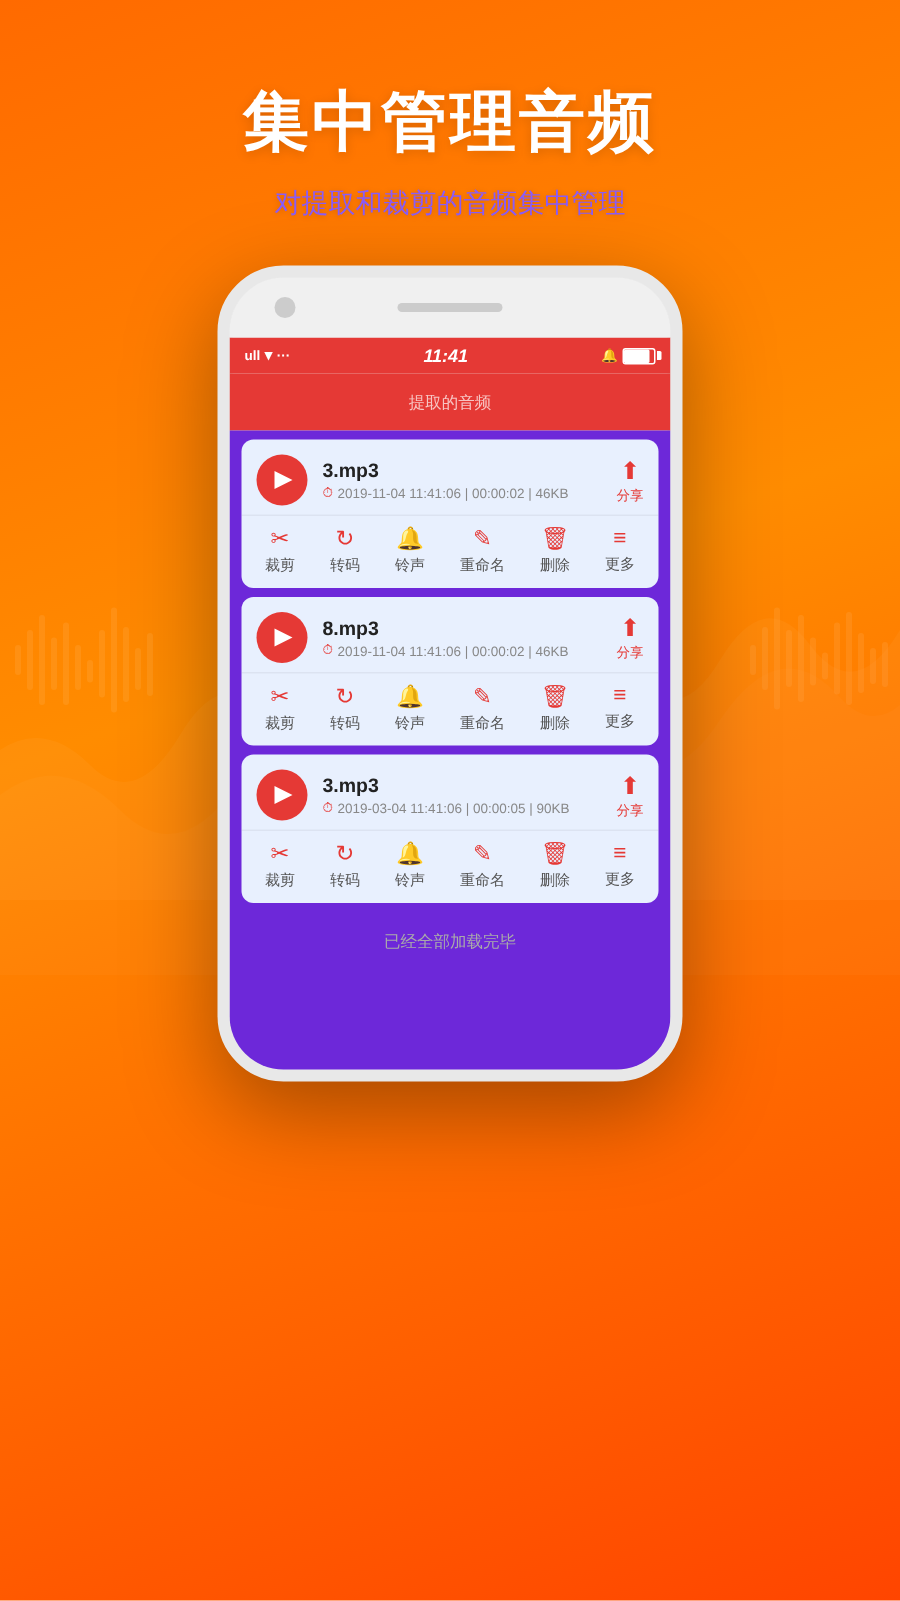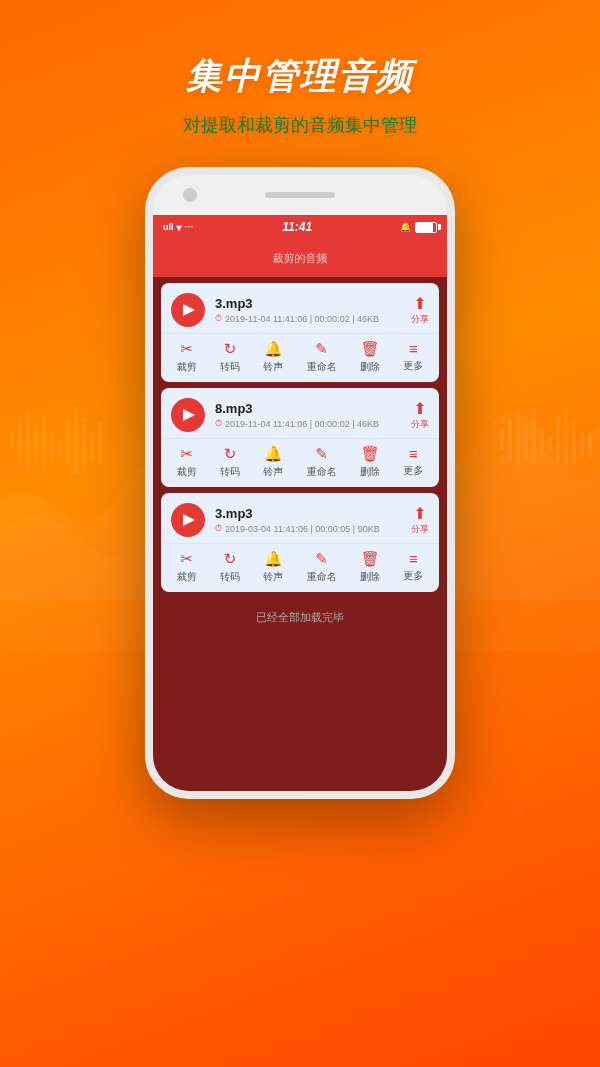--- a/index.html
+++ b/index.html
@@ -27,46 +27,45 @@
     }
 
     
     .header-section {
       position: relative;
       z-index: 2;
       text-align: center;
       padding-top: 52px;
     }
     .header-title {
-      font-size: 36px;
+      font-size: 44px;
       font-weight: 900;
       color: #fff;
       letter-spacing: 2px;
       text-shadow: 0 2px 8px rgba(0,0,0,0.15);
-      font-style: italic;
     }
     .header-subtitle {
       font-size: 18px;
-      color: #15803d;
+      color: #8b5cf6;
       margin-top: 12px;
       font-weight: 500;
       text-shadow: 0 1px 4px rgba(0,0,0,0.15);
     }
 
     
     .phone-wrapper {
       position: relative;
       z-index: 2;
       display: flex;
       justify-content: center;
       margin-top: 30px;
     }
     .phone {
       width: 310px;
-      height: 632px;
+      height: 544px;
       background: #f0f0f0;
       border-radius: 44px;
       box-shadow: 0 20px 60px rgba(0,0,0,0.35), inset 0 0 0 2px #ddd;
       position: relative;
       overflow: hidden;
       border: 8px solid #e8e8e8;
     }
     
     .phone-top {
       background: #f0f0f0;
@@ -158,21 +157,21 @@
       content: '';
       position: absolute;
       bottom: 0; left: 20%; right: 20%;
       height: 2px;
       background: #fff;
       border-radius: 1px;
     }
 
     
     .content-area {
-      background: #7f1d1d;
+      background: #6d28d9;
       flex: 1;
       overflow-y: auto;
       height: calc(660px - 40px - 24px - 38px);
     }
 
     
     .audio-item {
       background: #e8f0fe;
       margin: 6px 8px;
       border-radius: 8px;
@@ -326,21 +325,21 @@
       <div class="status-right">
         <span>🔔</span>
         <div class="battery-icon">
           <div class="battery-fill"></div>
         </div>
       </div>
     </div>
 
     <div class="tab-bar">
       <div class="tab-item">
-        <span>裁剪的音频</span>
+        <span>提取的音频</span>
       </div>
     </div>
 
     <div class="content-area">
 
       <div class="audio-item">
         <div class="audio-main">
           <div class="play-btn">
             <div class="play-triangle"></div>
           </div>

